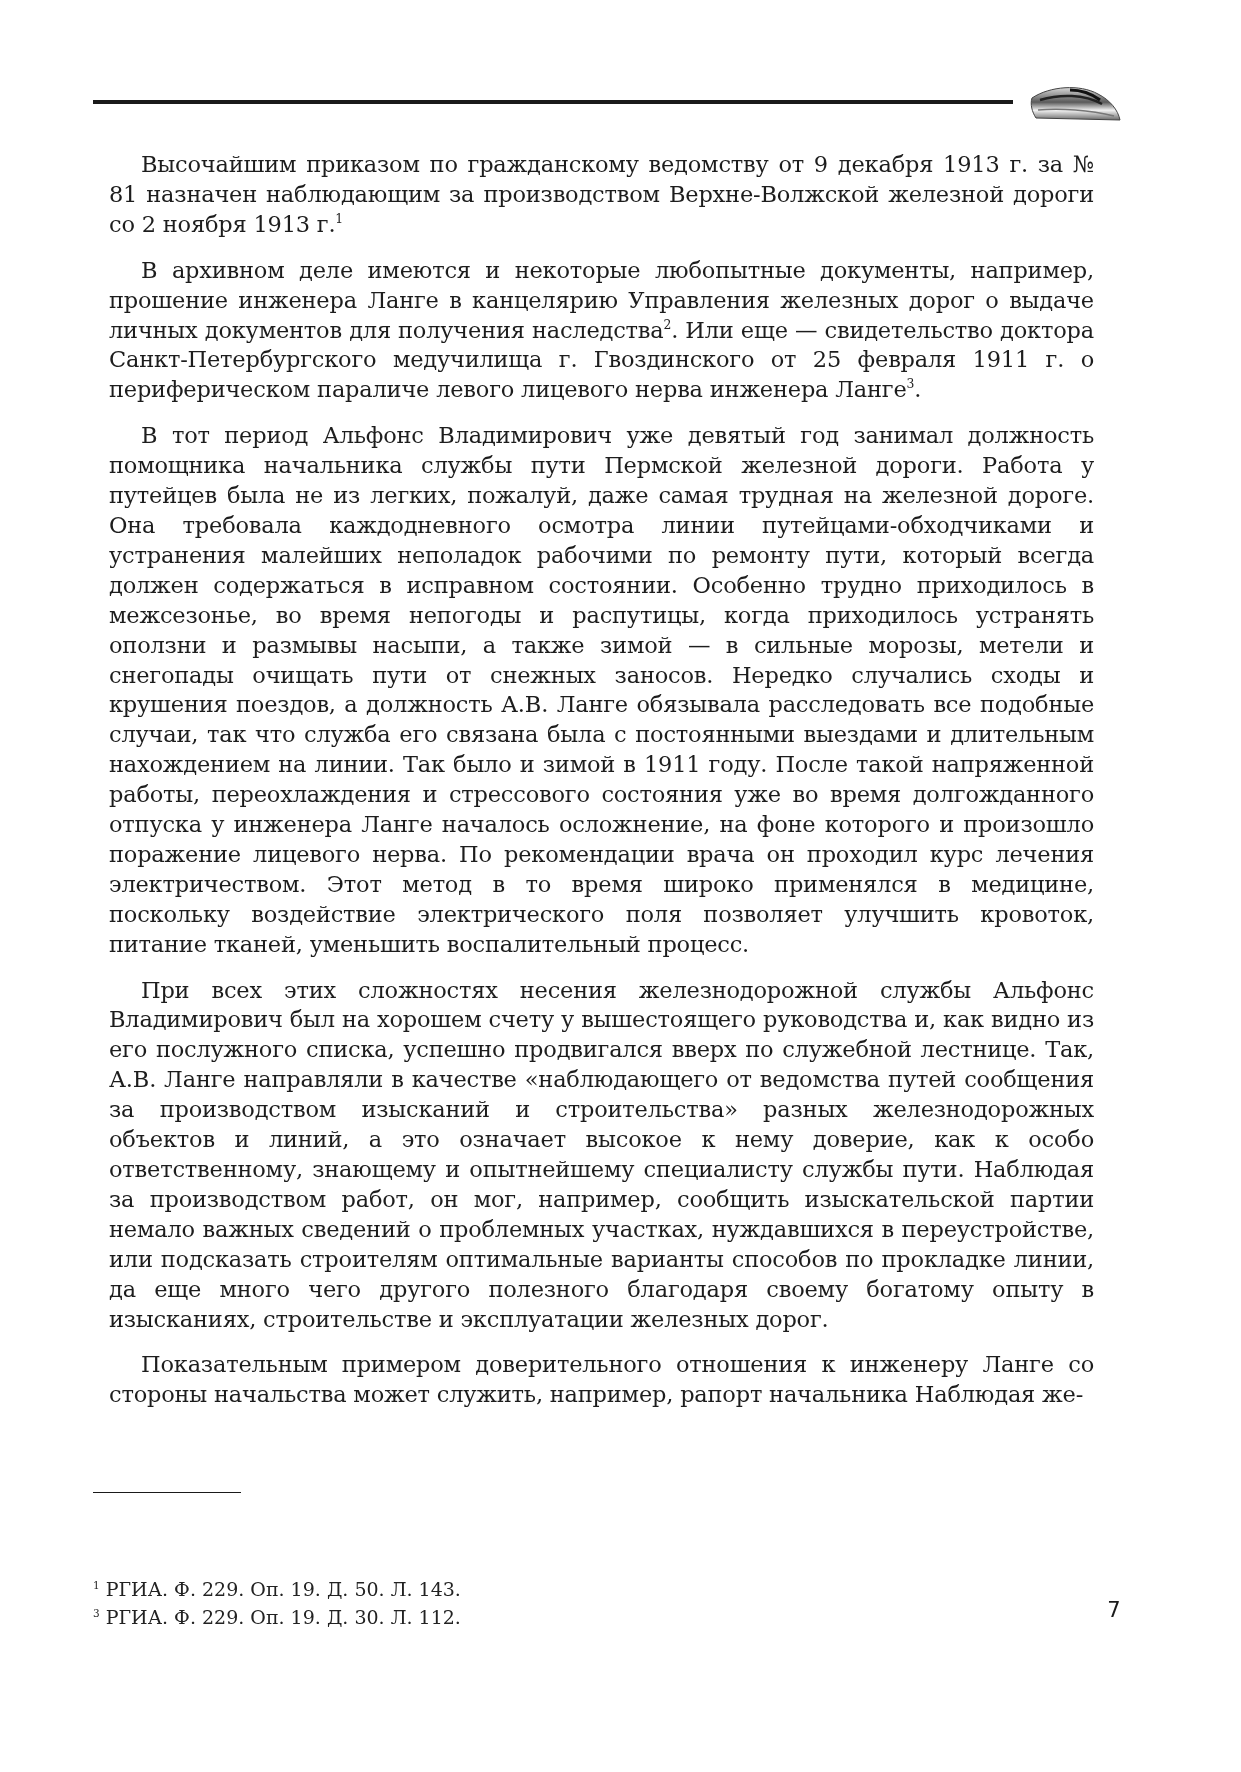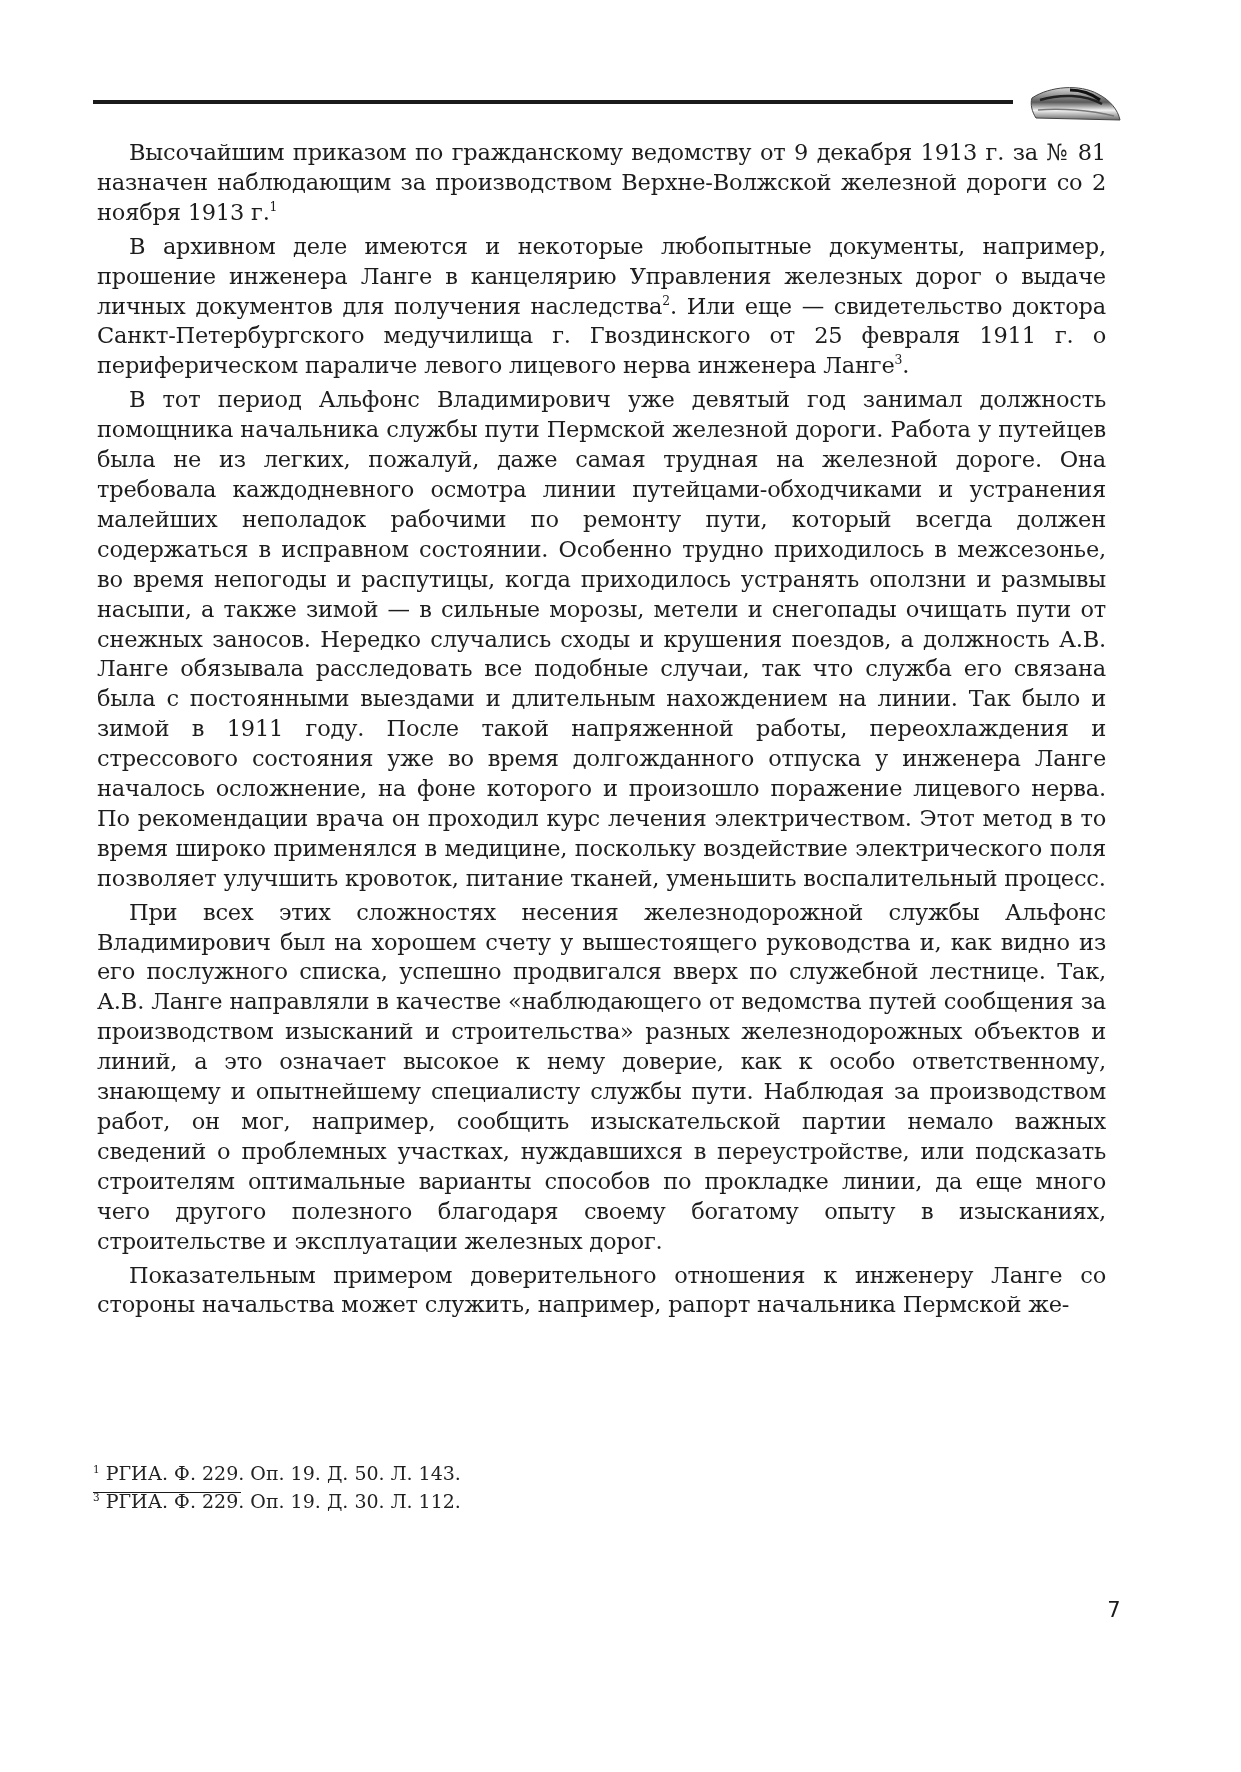--- a/index.html
+++ b/index.html
@@ -6,24 +6,24 @@
     body { width: 1241px; height: 1772px; position: relative; overflow: hidden; color: #1d1d1d; }
     .header-rule {
       position: absolute; left: 93px; top: 100px; width: 920px; height: 4px; background: #1a1a1a;
     }
     .train-icon { position: absolute; left: 1030px; top: 80px; width: 92px; height: 46px; }
     .body-text {
       position: absolute; left: 93px; top: 134px; width: 1017px;
       font-family: "DejaVu Serif", serif; font-size: 22.5px; line-height: 29.9px;
       letter-spacing: -0.2px; text-align: justify; hyphens: manual;
     }
-    .body-text p { margin: 4px; text-indent: 32px; text-align: justify; text-align-last: left; }
+    .body-text p { margin: 16px; text-indent: 32px; text-align: justify; text-align-last: left; }
     .footnote-rule { position: absolute; left: 93px; top: 1492px; width: 148px; height: 1px; background: #1a1a1a; }
     .footnotes {
-      position: absolute; left: 93px; top: 1460px; width: 700px;
+      position: absolute; left: 93px; top: 1576px; width: 700px;
       font-family: "DejaVu Serif", serif; font-size: 19px; line-height: 27.5px; color: #222;
     }
     .footnotes .fn { white-space: nowrap; }
     .footnotes sup, .body-text sup { font-size: 0.55em; vertical-align: 0.7em; line-height: 0; }
     .page-number {
       position: absolute; left: 1102px; top: 1598px; width: 24px; text-align: center;
       font-family: "DejaVu Sans", sans-serif; font-size: 21px; color: #1a1a1a;
     }
   </style>
 </head>
@@ -43,21 +43,21 @@
   <path d="M10,20 C30,14 54,14 72,24" fill="none" stroke="#222" stroke-width="2.5"></path>
   <path d="M8,30 C30,28 60,30 84,36" fill="none" stroke="#777" stroke-width="1.5"></path>
   <path d="M40,10 C52,10 62,14 70,20" fill="none" stroke="#111" stroke-width="3"></path>
 </svg>
 
 <div class="body-text">
   <p><span>Высочайшим приказом по гражданскому ведомству от 9 декабря 1913 г. за № 81 назначен наблюдающим за производством Верхне-Волжской железной дороги со 2 ноября 1913 г.</span><sup>1</sup></p>
   <p><span>В архивном деле имеются и некоторые любопытные документы, например, прошение инженера Ланге в канцелярию Управления железных дорог о выдаче личных документов для получения наследства</span><sup>2</sup><span>. Или еще — свидетельство доктора Санкт-Петербургского медучилища г. Гвоздинского от 25 февраля 1911 г. о периферическом параличе левого лицевого нерва инженера Ланге</span><sup>3</sup><span>.</span></p>
   <p>В тот период Альфонс Владимирович уже девятый год занимал должность помощника начальника службы пути Пермской железной дороги. Работа у путейцев была не из легких, пожалуй, даже самая трудная на железной дороге. Она требовала каждодневного осмотра линии путейцами-обходчиками и устранения малейших неполадок рабочими по ремонту пути, который всегда должен содержаться в исправном состоянии. Особенно трудно приходилось в межсезонье, во время непогоды и распутицы, когда приходилось устранять оползни и размывы насыпи, а также зимой — в сильные морозы, метели и снегопады очищать пути от снежных заносов. Нередко случались сходы и крушения поездов, а должность А.В. Ланге обязывала расследовать все подобные случаи, так что служба его связана была с постоянными выездами и длительным нахождением на линии. Так было и зимой в 1911 году. После такой напряженной работы, переохлаждения и стрессового состояния уже во время долгожданного отпуска у инженера Ланге началось осложнение, на фоне которого и произошло поражение лицевого нерва. По рекомендации врача он проходил курс лечения электричеством. Этот метод в то время широко применялся в медицине, поскольку воздействие электрического поля позволяет улучшить кровоток, питание тканей, уменьшить воспалительный процесс.</p>
   <p>При всех этих сложностях несения железнодорожной службы Альфонс Владимирович был на хорошем счету у вышестоящего руководства и, как видно из его послужного списка, успешно продвигался вверх по служебной лестнице. Так, А.В. Ланге направляли в качестве «наблюдающего от ведомства путей сообщения за производством изысканий и строительства» разных железнодорожных объектов и линий, а это означает высокое к нему доверие, как к особо ответственному, знающему и опытнейшему специалисту службы пути. Наблюдая за производством работ, он мог, например, сообщить изыскательской партии немало важных сведений о проблемных участках, нуждавшихся в переустройстве, или подсказать строителям оптимальные варианты способов по прокладке линии, да еще много чего другого полезного благодаря своему богатому опыту в изысканиях, строительстве и эксплуатации железных дорог.</p>
-  <p>Показательным примером доверительного отношения к инженеру Ланге со стороны начальства может служить, например, рапорт начальника Пермской же-</p>
+  <p>Показательным примером доверительного отношения к инженеру Ланге со стороны начальства может служить, например, рапорт начальника Наблюдая же-</p>
 </div>
 
 <div class="footnote-rule"></div>
 <div class="footnotes">
   <div class="fn"><sup>1</sup> <span>РГИА. Ф. 229. Оп. 19. Д. 50. Л. 143.</span></div>
   <div class="fn"><sup>3</sup> <span>РГИА. Ф. 229. Оп. 19. Д. 30. Л. 112.</span></div>
 </div>
 
 <div class="page-number">7</div>
 

